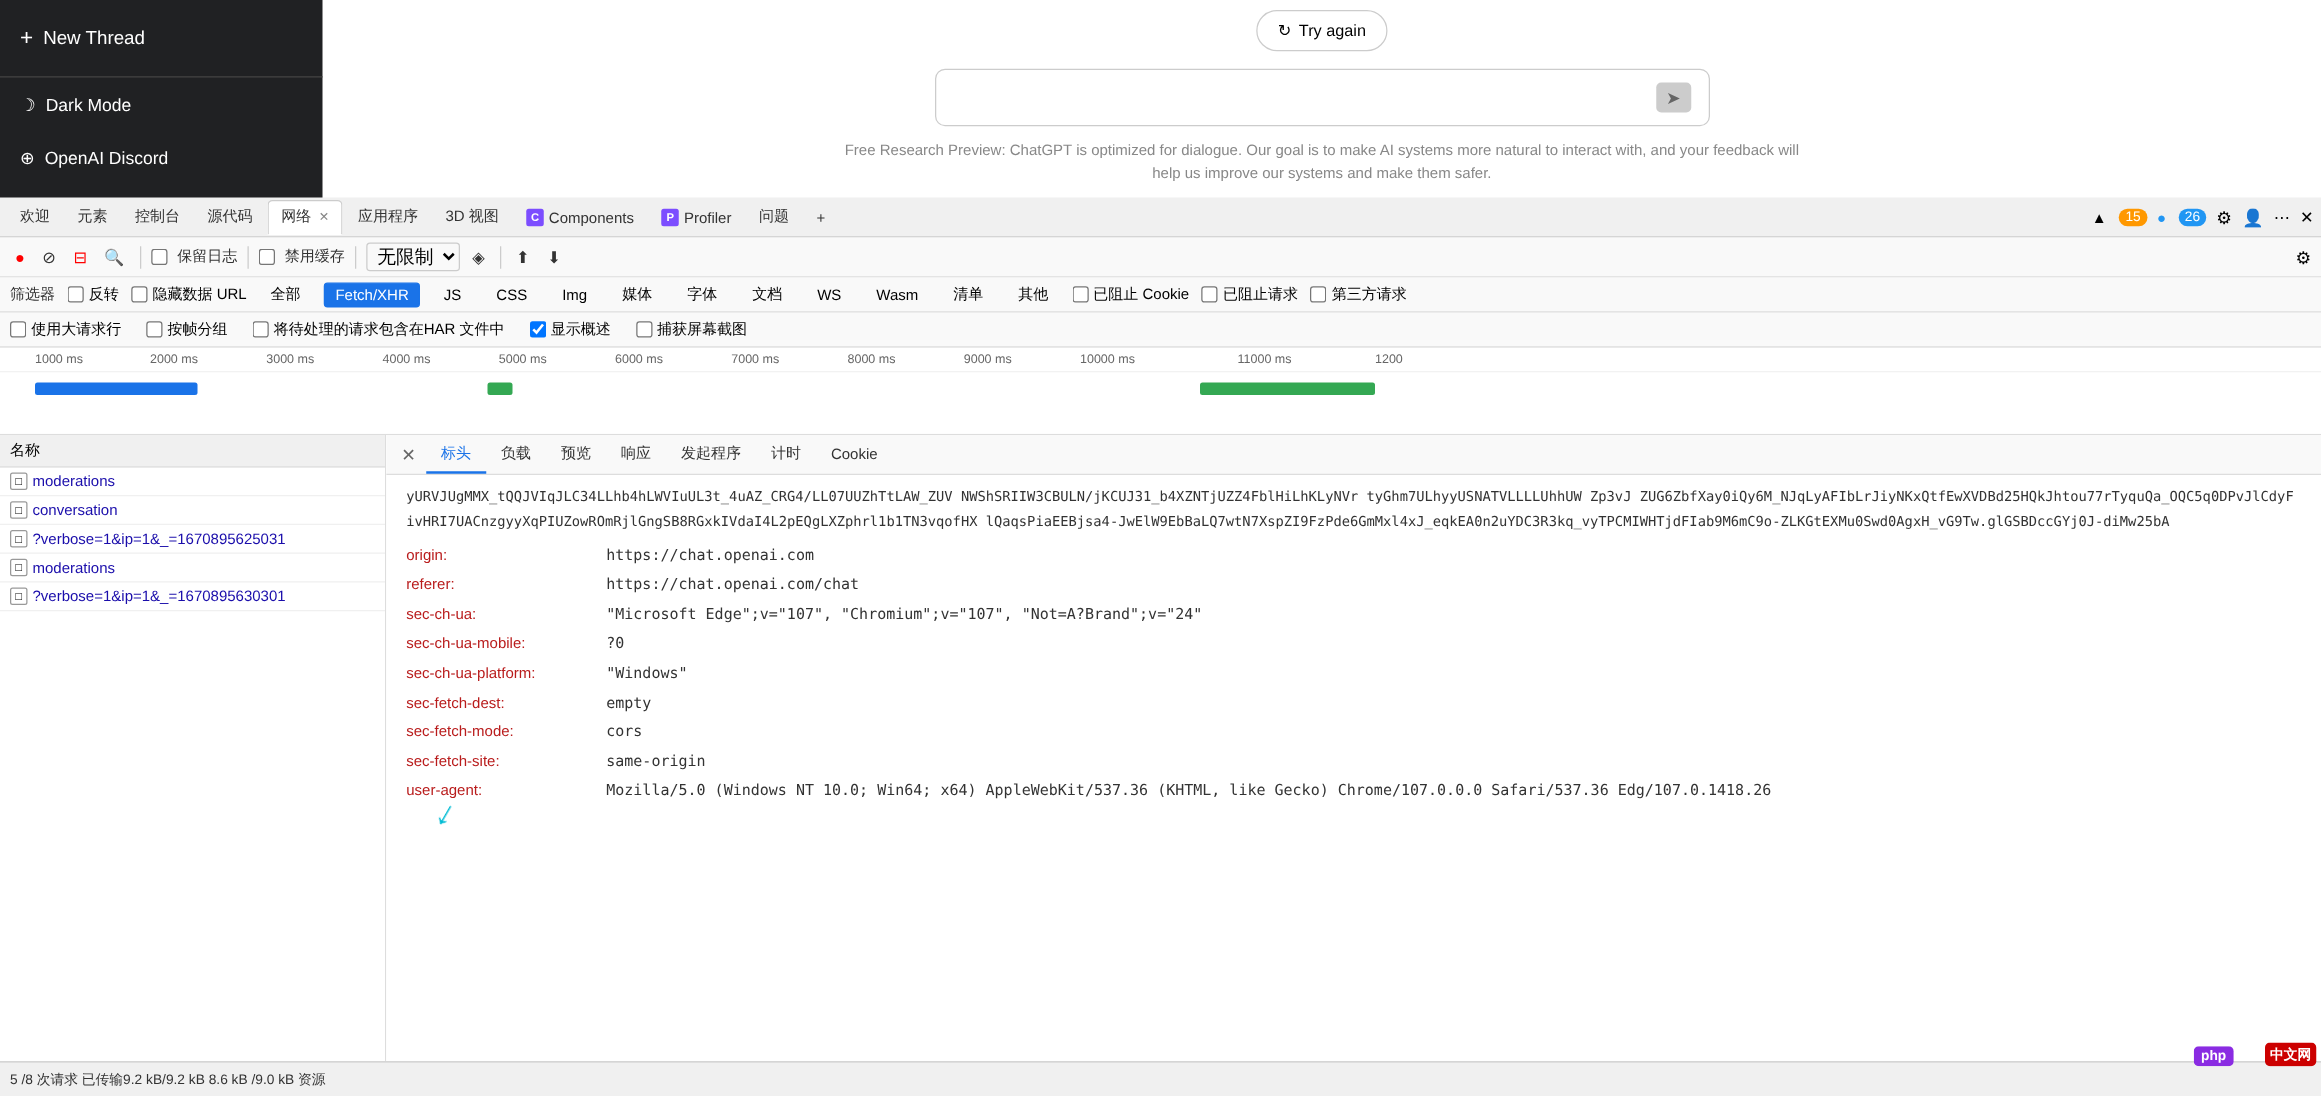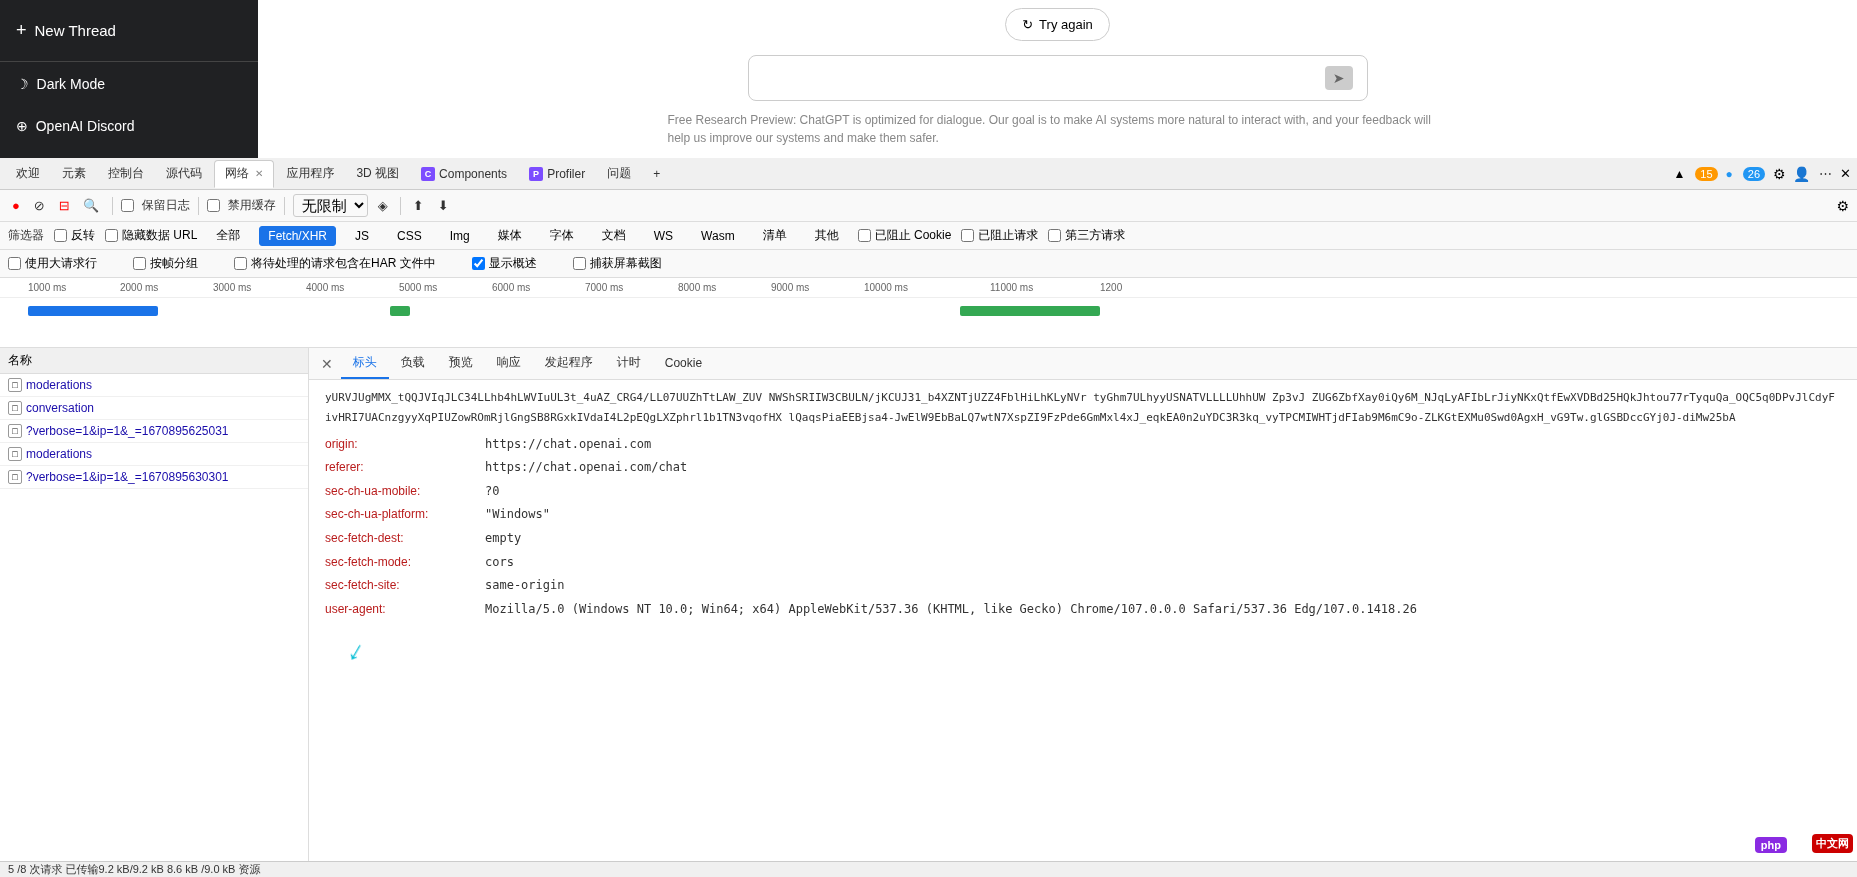--- a/index.html
+++ b/index.html
@@ -92,20 +92,21 @@
       border: none;
       border-radius: 4px;
       padding: 4px 8px;
       cursor: pointer;
       color: #666;
       font-size: 14px;
     }
     .free-research-text {
       font-size: 12px;
       color: #888;
+      text-align: center;
       max-width: 780px;
       line-height: 1.5;
     }
 
     
     #devtools-tabs {
       position: fixed;
       top: 158px; left: 0; right: 0;
       height: 32px;
       background: #f0f0f0;
@@ -231,21 +232,21 @@
     
     #devtools-options {
       position: fixed;
       top: 250px; left: 0; right: 0;
       height: 28px;
       background: #f9f9f9;
       border-bottom: 1px solid #ddd;
       display: flex;
       align-items: center;
       padding: 0 8px;
-      gap: 36px;
+      gap: 20px;
       z-index: 200;
       font-size: 12px;
     }
     .option-item { display: flex; align-items: center; gap: 4px; }
 
     
     #timeline {
       position: fixed;
       top: 278px; left: 0; right: 0;
       height: 70px;
@@ -392,21 +393,21 @@
     .header-val {
       color: #333;
       word-break: break-all;
       font-family: monospace;
     }
 
     
     #statusbar {
       position: fixed;
       bottom: 0; left: 0; right: 0;
-      height: 16px;
+      height: 28px;
       background: #f0f0f0;
       border-top: 1px solid #ccc;
       display: flex;
       align-items: center;
       padding: 0 8px;
       font-size: 11px;
       color: #333;
       z-index: 300;
       gap: 8px;
     }
@@ -685,20 +686,24 @@
       <div class="truncated">yURVJUgMMX_tQQJVIqJLC34LLhb4hLWVIuUL3t_4uAZ_CRG4/LL07UUZhTtLAW_ZUV NWShSRIIW3CBULN/jKCUJ31_b4XZNTjUZZ4FblHiLhKLyNVr tyGhm7ULhyyUSNATVLLLLUhhUW Zp3vJ ZUG6ZbfXay0iQy6M_NJqLyAFIbLrJiyNKxQtfEwXVDBd25HQkJhtou77rTyquQa_OQC5q0DPvJlCdyFivHRI7UACnzgyyXqPIUZowROmRjlGngSB8RGxkIVdaI4L2pEQgLXZphrl1b1TN3vqofHX lQaqsPiaEEBjsa4-JwElW9EbBaLQ7wtN7XspZI9FzPde6GmMxl4xJ_eqkEA0n2uYDC3R3kq_vyTPCMIWHTjdFIab9M6mC9o-ZLKGtEXMu0Swd0AgxH_vG9Tw.glGSBDccGYj0J-diMw25bA</div>
       <div class="header-row">
         <span class="header-key">origin:</span>
         <span class="header-val">https://chat.openai.com</span>
       </div>
       <div class="header-row">
         <span class="header-key">referer:</span>
         <span class="header-val">https://chat.openai.com/chat</span>
       </div>
       <div class="header-row">
+        <span class="header-key">sec-ch-ua:</span>
+        <span class="header-val">"Microsoft Edge";v="107", "Chromium";v="107", "Not=A?Brand";v="24"</span>
+      </div>
+      <div class="header-row">
         <span class="header-key">sec-ch-ua-mobile:</span>
         <span class="header-val">?0</span>
       </div>
       <div class="header-row">
         <span class="header-key">sec-ch-ua-platform:</span>
         <span class="header-val">"Windows"</span>
       </div>
       <div class="header-row">
         <span class="header-key">sec-fetch-dest:</span>
         <span class="header-val">empty</span>

